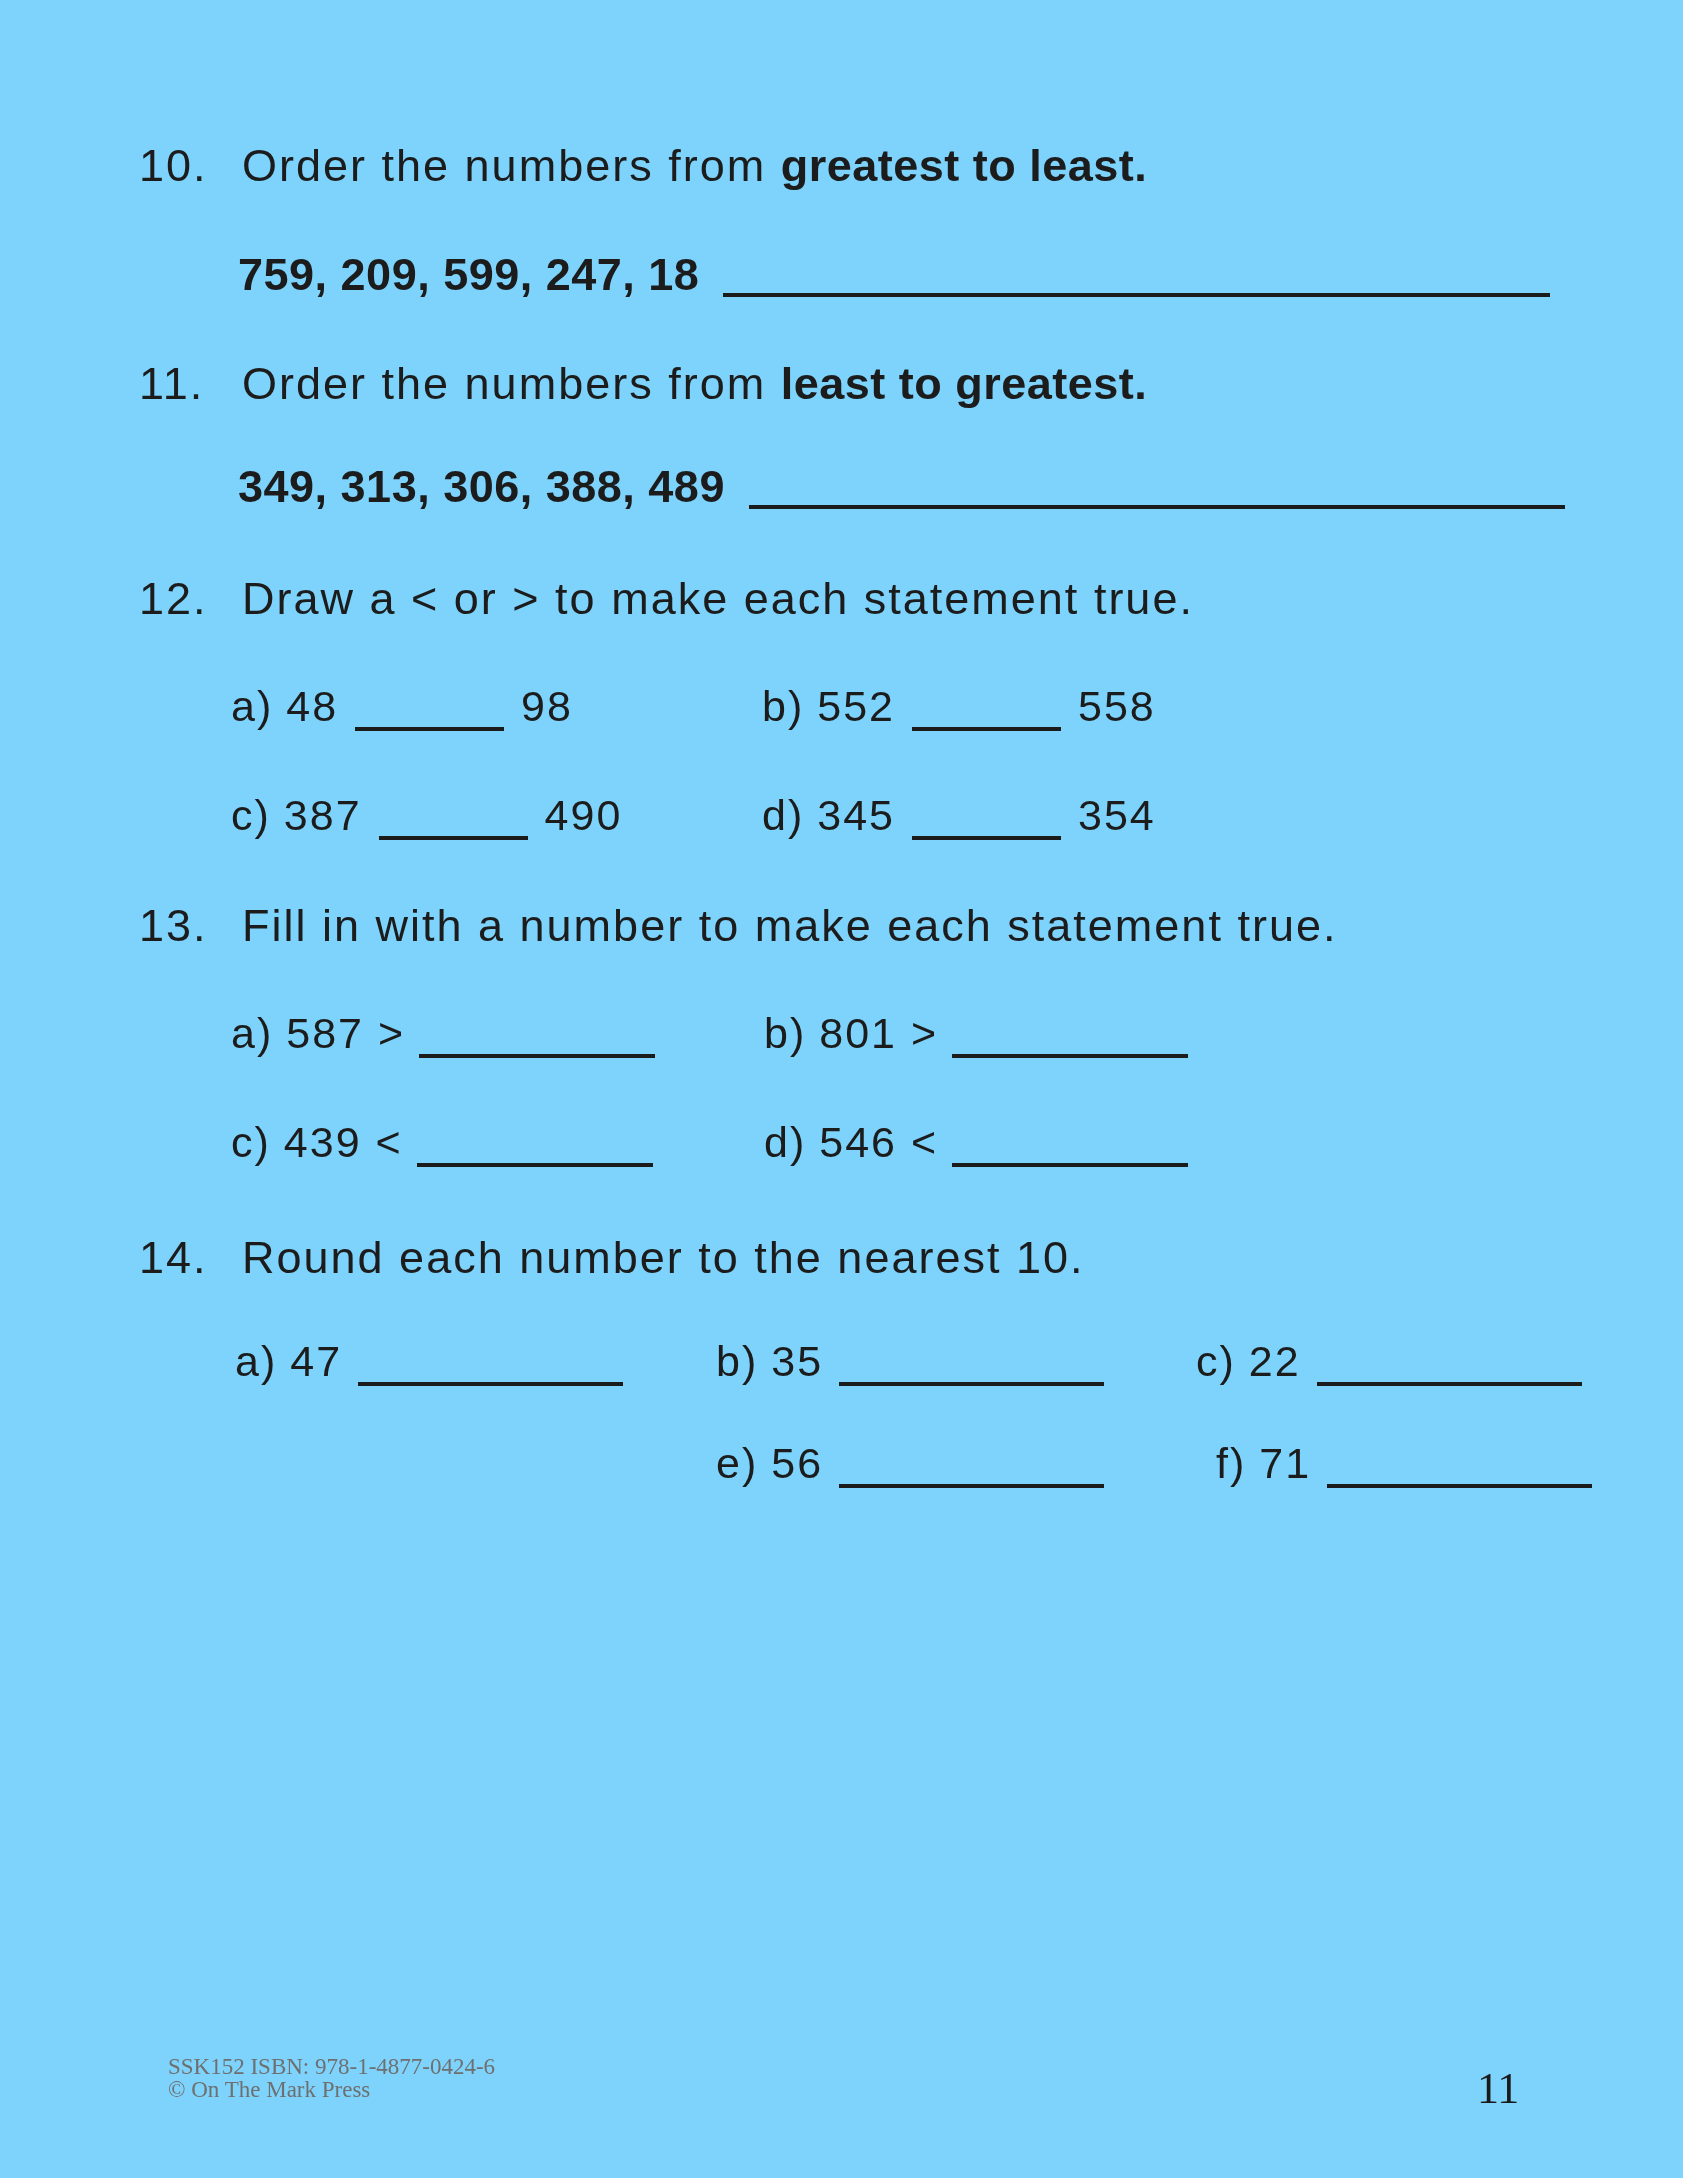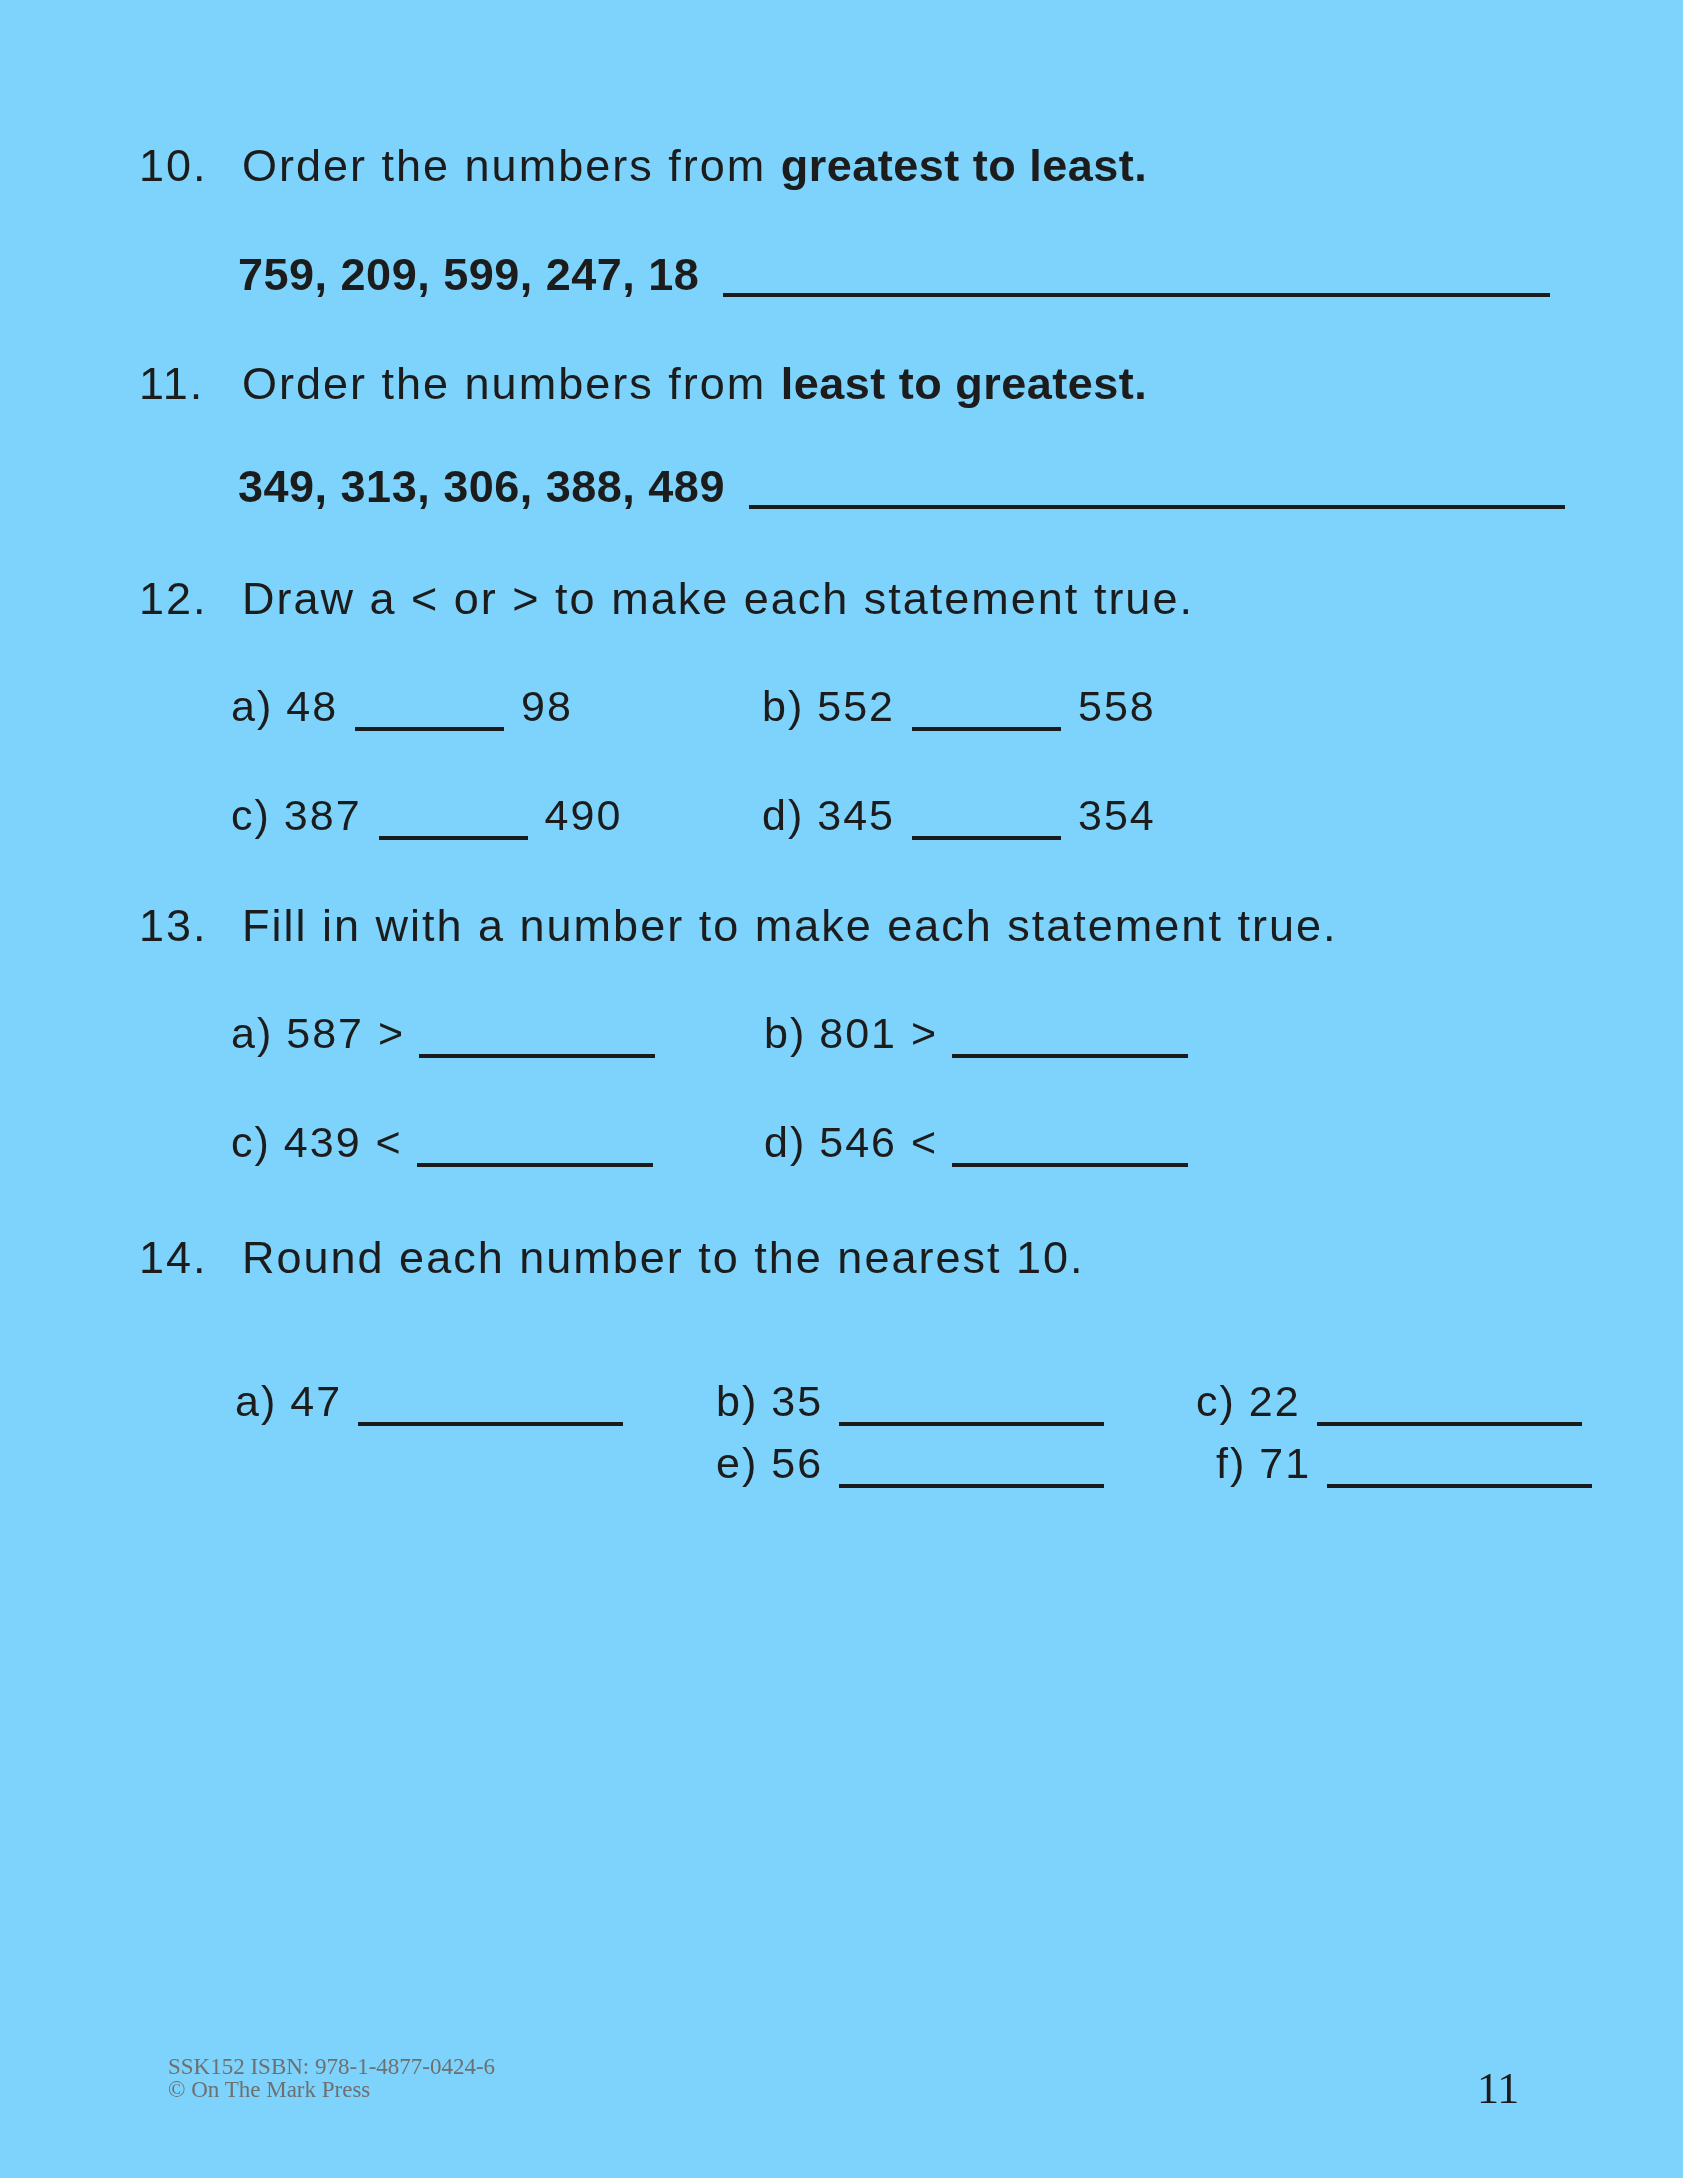--- a/index.html
+++ b/index.html
@@ -104,21 +104,21 @@
   </div>
   <div class="row" style="top:1121px">
     <div class="item" style="left:231px"><span class="lbl">c)</span><span class="val">439</span><span class="sym">&lt;</span><span class="blank b238"></span></div>
     <div class="item" style="left:764px"><span class="lbl">d)</span><span class="val">546</span><span class="sym">&lt;</span><span class="blank b238"></span></div>
   </div>
 
   <div class="qh" style="top:1235px">
     <span class="qnum">14.</span>
     <span class="qtext"><span>Round each number to the nearest 10.</span></span>
   </div>
-  <div class="row" style="top:1380px">
+  <div class="row" style="top:1340px">
     <div class="item" style="left:235px"><span class="lbl">a)</span><span class="val">47</span><span class="blank b268"></span></div>
     <div class="item" style="left:716px"><span class="lbl">b)</span><span class="val">35</span><span class="blank b268"></span></div>
     <div class="item" style="left:1196px"><span class="lbl">c)</span><span class="val">22</span><span class="blank b268"></span></div>
   </div>
   <div class="row" style="top:1442px">
     <div class="item" style="left:716px"><span class="lbl">e)</span><span class="val">56</span><span class="blank b268"></span></div>
     <div class="item" style="left:1216px"><span class="lbl">f)</span><span class="val">71</span><span class="blank b268"></span></div>
   </div>
 
   <div class="footer">

